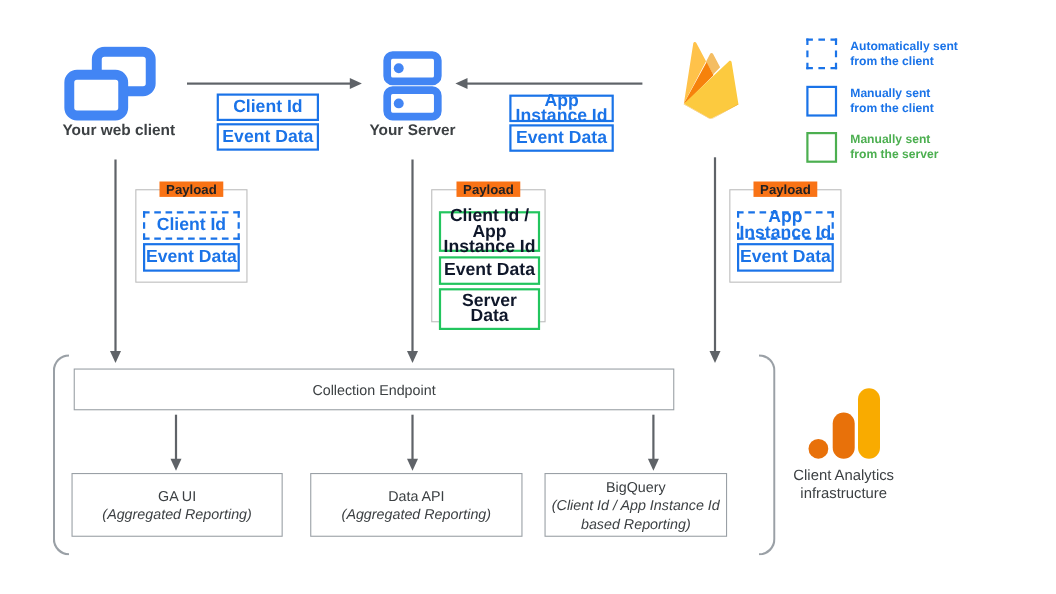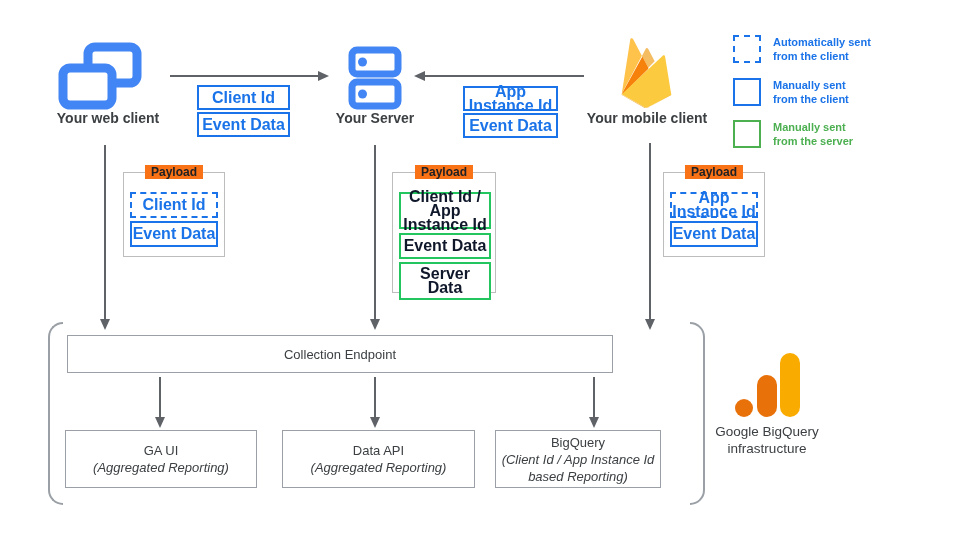--- a/index.html
+++ b/index.html
@@ -82,21 +82,20 @@
 
   <div class="icon-wrap" style="left:621px; top:38px;">
     <svg width="52" height="70" viewBox="0 0 256 351">
       <path fill="#FFC24A" d="M1.253 280.732l1.605-3.131 99.353-188.518-44.15-83.475C54.392-1.283 45.074.474 43.87 8.188L1.253 280.732z"></path>
       <path fill="#F4BD62" d="M134.417 148.974l32.039-32.812-32.039-61.007c-3.042-5.791-10.433-6.398-13.443-.59l-17.705 34.109-.53 1.744 31.678 58.556z"></path>
       <path fill="#F6820C" d="M0 282.998l2.41-2.414 8.955-3.64 122.406-121.972 1.55-4.22-30.53-58.22z"></path>
       <path fill="#FCCA3F" d="M250.08 285.96L218.67 92.61c-.98-6.05-7.52-8.56-11.85-4.23L1.32 282.6l108.91 60.87a22.66 22.66 0 0 0 27.49.8l112.36-58.31z"></path>
       <path fill="#EEAB37" d="M139.25 345.64a22.83 22.83 0 0 1-27.7-.8L1.24 283.06l-1.24 1.94 110.17 61.76a22.83 22.83 0 0 0 27.7.8l110.79-61.78-.27-1.68-109.14 61.54z"></path>
     </svg>
   </div>
-  <div class="client-label" style="left:562px; top:110px;">Your mobile client</div>
 
   <div class="arrow-h right" style="left:170px; top:75px; width:149px;"></div>
   <div class="arrow-h left" style="left:424px; top:75px; width:160px;"></div>
 
   <div class="pill blue" style="left:197px; top:85px;  width:93px; height:25px;">Client Id</div>
   <div class="pill blue" style="left:197px; top:112px; width:93px; height:25px;">Event Data</div>
 
   <div class="pill blue" style="left:463px; top:86px;  width:95px; height:25px;">App Instance Id</div>
   <div class="pill blue" style="left:463px; top:113px; width:95px; height:25px;">Event Data</div>
 
@@ -151,15 +150,15 @@
     <span class="subtitle">(Client Id / App Instance Id based Reporting)</span>
   </div>
 
   <div class="icon-wrap" style="left:726px; top:349px;">
     <svg width="76" height="70" viewBox="0 0 76 70">
       <circle cx="18" cy="59" r="9" fill="#E8710A"></circle>
       <rect x="31" y="26" width="20" height="42" rx="10" fill="#E8710A"></rect>
       <rect x="54" y="4" width="20" height="64" rx="10" fill="#F9AB00"></rect>
     </svg>
   </div>
-  <div class="brand-label">Google BigQuery infrastructure</div>
+  <div class="brand-label">Client Analytics infrastructure</div>
 
 </div>
 
 </body></html>

